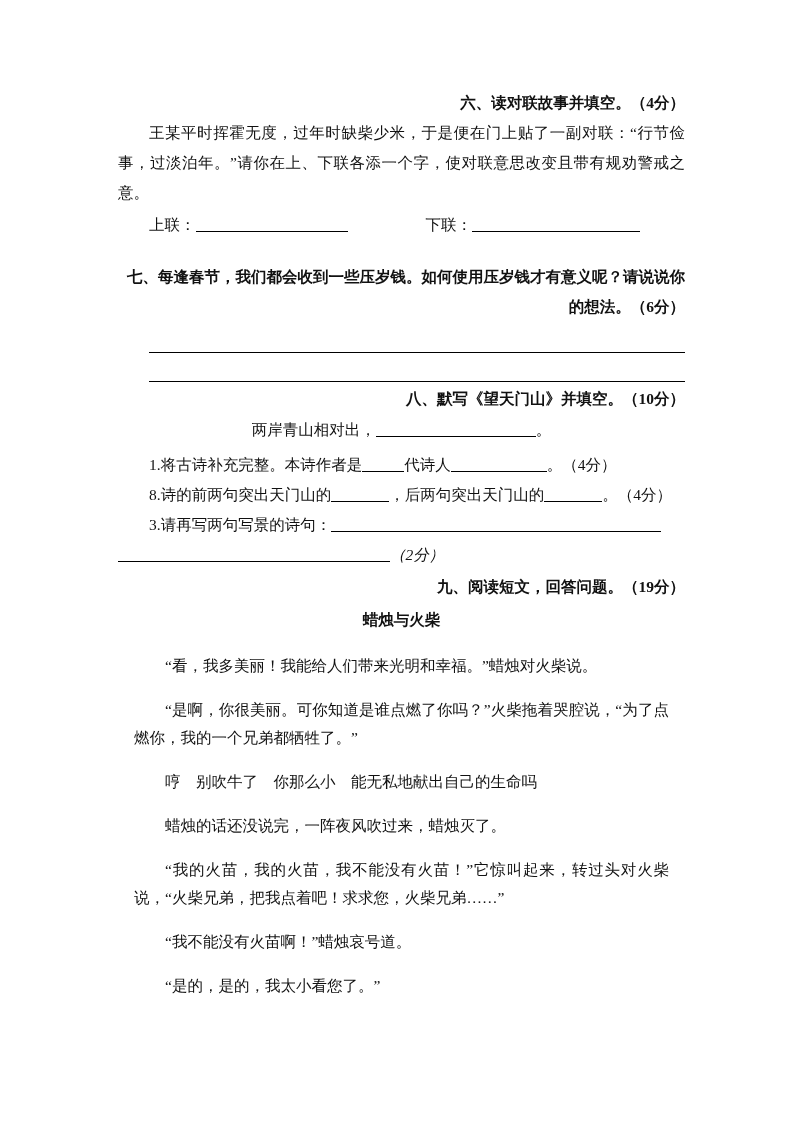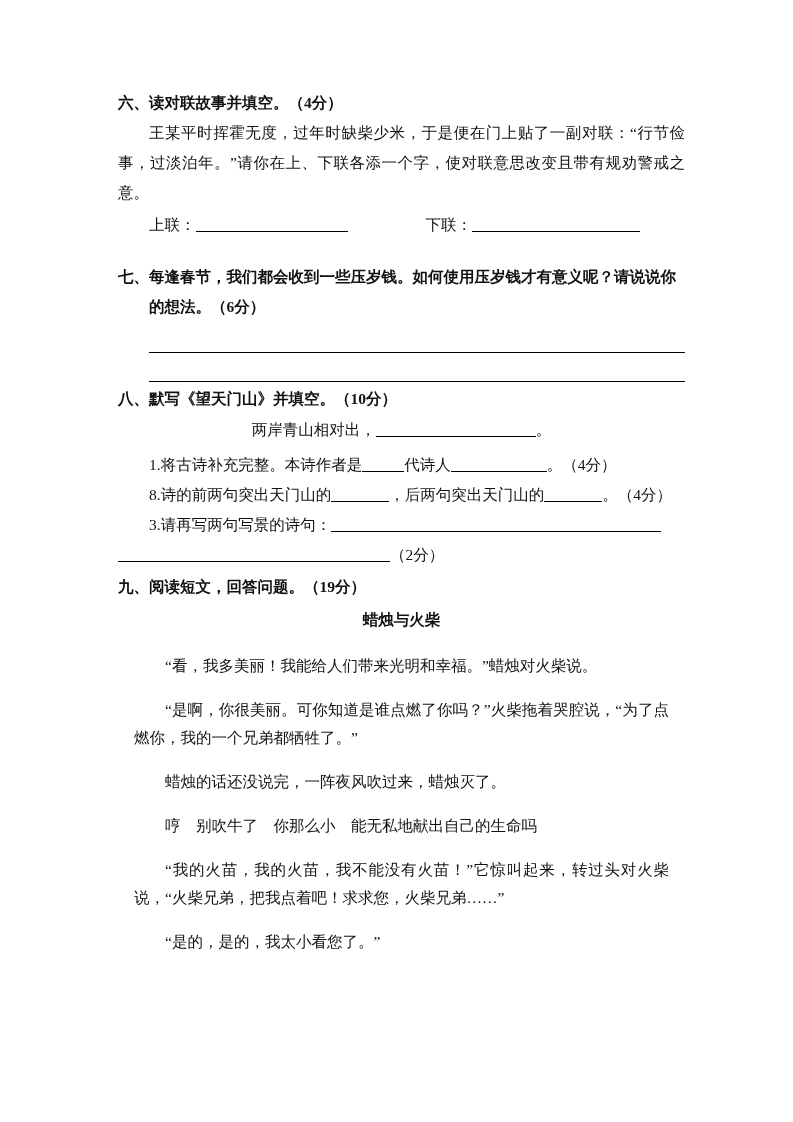--- a/index.html
+++ b/index.html
@@ -15,20 +15,21 @@
     background: #ffffff;
     color: #111111;
     font-family: "Liberation Serif", "DejaVu Serif", serif;
     font-size: 15.5px;
     padding: 88px 108px 0 118px;
     overflow: hidden;
   }
   .heading {
     font-weight: bold;
     line-height: 30px;
+    text-align: right;
   }
   .hang {
     padding-left: 31px;
     text-indent: -31px;
   }
   .body-para {
     margin: 0;
     line-height: 30px;
     text-indent: 31px;
     text-align: justify;
@@ -67,20 +68,21 @@
     white-space: nowrap;
   }
   .q {
     line-height: 30px;
     padding-left: 31px;
     white-space: nowrap;
   }
   .q3b {
     line-height: 30px;
     white-space: nowrap;
+    font-style: italic;
   }
   .story-title {
     text-align: center;
     font-weight: bold;
     height: 32px;
     line-height: 32px;
     margin-top: 2px;
   }
   .story-para {
     margin: 16px;
@@ -113,19 +115,20 @@
     <div class="q"><span>8.诗的前两句突出天门山的</span><span class="blank" style="width:58px"></span><span>，后两句突出天门山的</span><span class="blank" style="width:58px"></span><span>。（4分）</span></div>
     <div class="q"><span>3.请再写两句写景的诗句：</span><span class="blank" style="width:330px"></span></div>
     <div class="q3b"><span class="blank" style="width:272px"></span><span>（2分）</span></div>
   </section>
 
   <section class="sec-nine">
     <div class="heading">九、阅读短文，回答问题。（19分）</div>
     <div class="story-title">蜡烛与火柴</div>
     <p class="story-para">“看，我多美丽！我能给人们带来光明和幸福。”蜡烛对火柴说。</p>
     <p class="story-para">“是啊，你很美丽。可你知道是谁点燃了你吗？”火柴拖着哭腔说，“为了点燃你，我的一个兄弟都牺牲了。”</p>
+    <p class="story-para">哼　别吹牛了　你那么小　能无私地献出自己的生命吗</p>
     <p class="story-para">蜡烛的话还没说完，一阵夜风吹过来，蜡烛灭了。</p>
-    <p class="story-para">哼　别吹牛了　你那么小　能无私地献出自己的生命吗</p>
     <p class="story-para">“我的火苗，我的火苗，我不能没有火苗！”它惊叫起来，转过头对火柴说，“火柴兄弟，把我点着吧！求求您，火柴兄弟……”</p>
+    <p class="story-para">“我不能没有火苗啊！”蜡烛哀号道。</p>
     <p class="story-para">“是的，是的，我太小看您了。”</p>
   </section>
 
 </div>
 
 </body></html>

